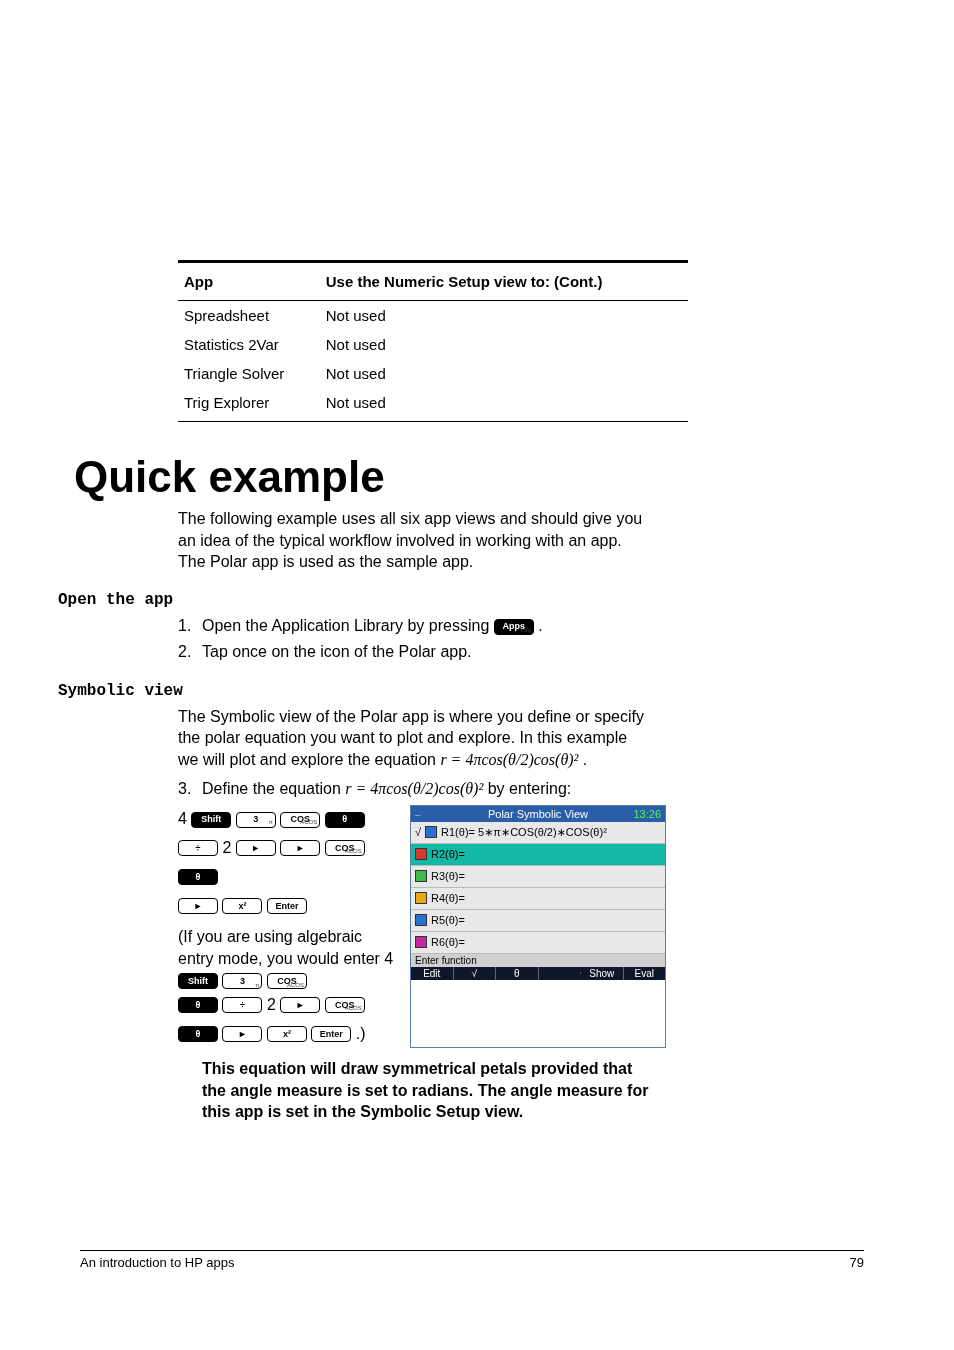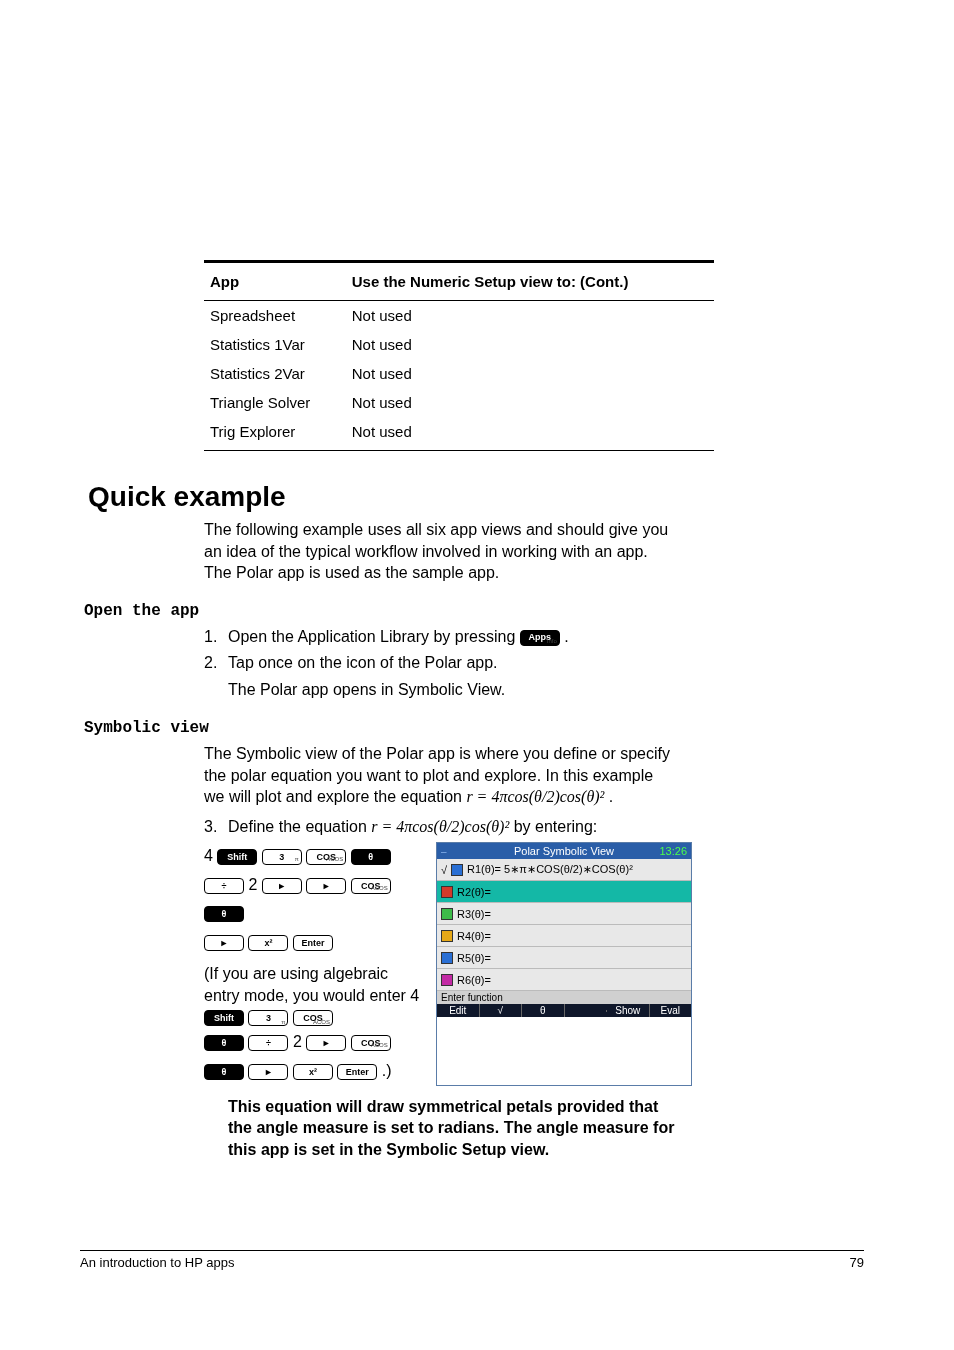--- a/index.html
+++ b/index.html
@@ -7,21 +7,21 @@
     padding: 0;
     background: #fff;
     font-family: Arial, Helvetica, sans-serif;
     color: #000;
   }
   .page {
     width: 954px;
     height: 1350px;
     position: relative;
     box-sizing: border-box;
-    padding: 90px 90px 60px 84px;
+    padding: 90px 90px 60px 58px;
   }
   .table-wrap {
     margin-left: 120px;
     margin-top: 170px;
     width: 510px;
   }
   table { border-collapse: collapse; width: 100%; }
   th {
     font-family: Arial, sans-serif;
     font-size: 15px;
@@ -34,22 +34,22 @@
   td {
     font-family: Arial, sans-serif;
     font-size: 15px;
     font-weight: 300;
     padding: 6px 4px 6px 6px;
   }
   tr.last td { border-bottom: 1px solid #000; padding-bottom: 10px; }
   h1.section {
     font-family: Arial, sans-serif;
     font-weight: bold;
-    font-size: 28px;
-    margin: 30px 0 6px 4px;
+    font-size: 44px;
+    margin: 30px 0 6px 16px;
   }
   .bodytext {
     font-family: Arial, sans-serif;
     font-size: 16px;
     font-weight: 300;
     line-height: 1.35;
     margin-left: 120px;
     width: 470px;
   }
   .sidehead {
@@ -175,24 +175,20 @@
           <th>App</th>
           <th>Use the Numeric Setup view to:  (Cont.)</th>
         </tr>
       </thead>
       <tbody>
         <tr>
           <td>Spreadsheet</td>
           <td>Not used</td>
         </tr>
         <tr>
-          <td>Statistics 1Var</td>
-          <td>Not used</td>
-        </tr>
-        <tr>
           <td>Statistics 2Var</td>
           <td>Not used</td>
         </tr>
         <tr>
           <td>Triangle Solver</td>
           <td>Not used</td>
         </tr>
         <tr class="last">
           <td>Trig Explorer</td>
           <td>Not used</td>
@@ -216,24 +212,20 @@
           <span>Apps</span>
             <span class="sub">Info</span>
         </span>
         <span>.</span>
       </div>
     </div>
     <div class="step">
       <div class="num">2.</div>
       <div class="txt">Tap once on the icon of the Polar app.</div>
     </div>
-    <div class="step">
-      <div class="num"></div>
-      <div class="txt">The Polar app opens in Symbolic View.</div>
-    </div>
   </div>
 
   <div class="sidehead">Symbolic view</div>
 
   <div class="bodytext">
     <span>The Symbolic view of the Polar app is where you define or specify the polar equation you want to plot and explore. In this example we will plot and explore the equation </span>
     <span class="equation">r = 4πcos(θ/2)cos(θ)²</span>
     <span>.</span>
   </div>
 

